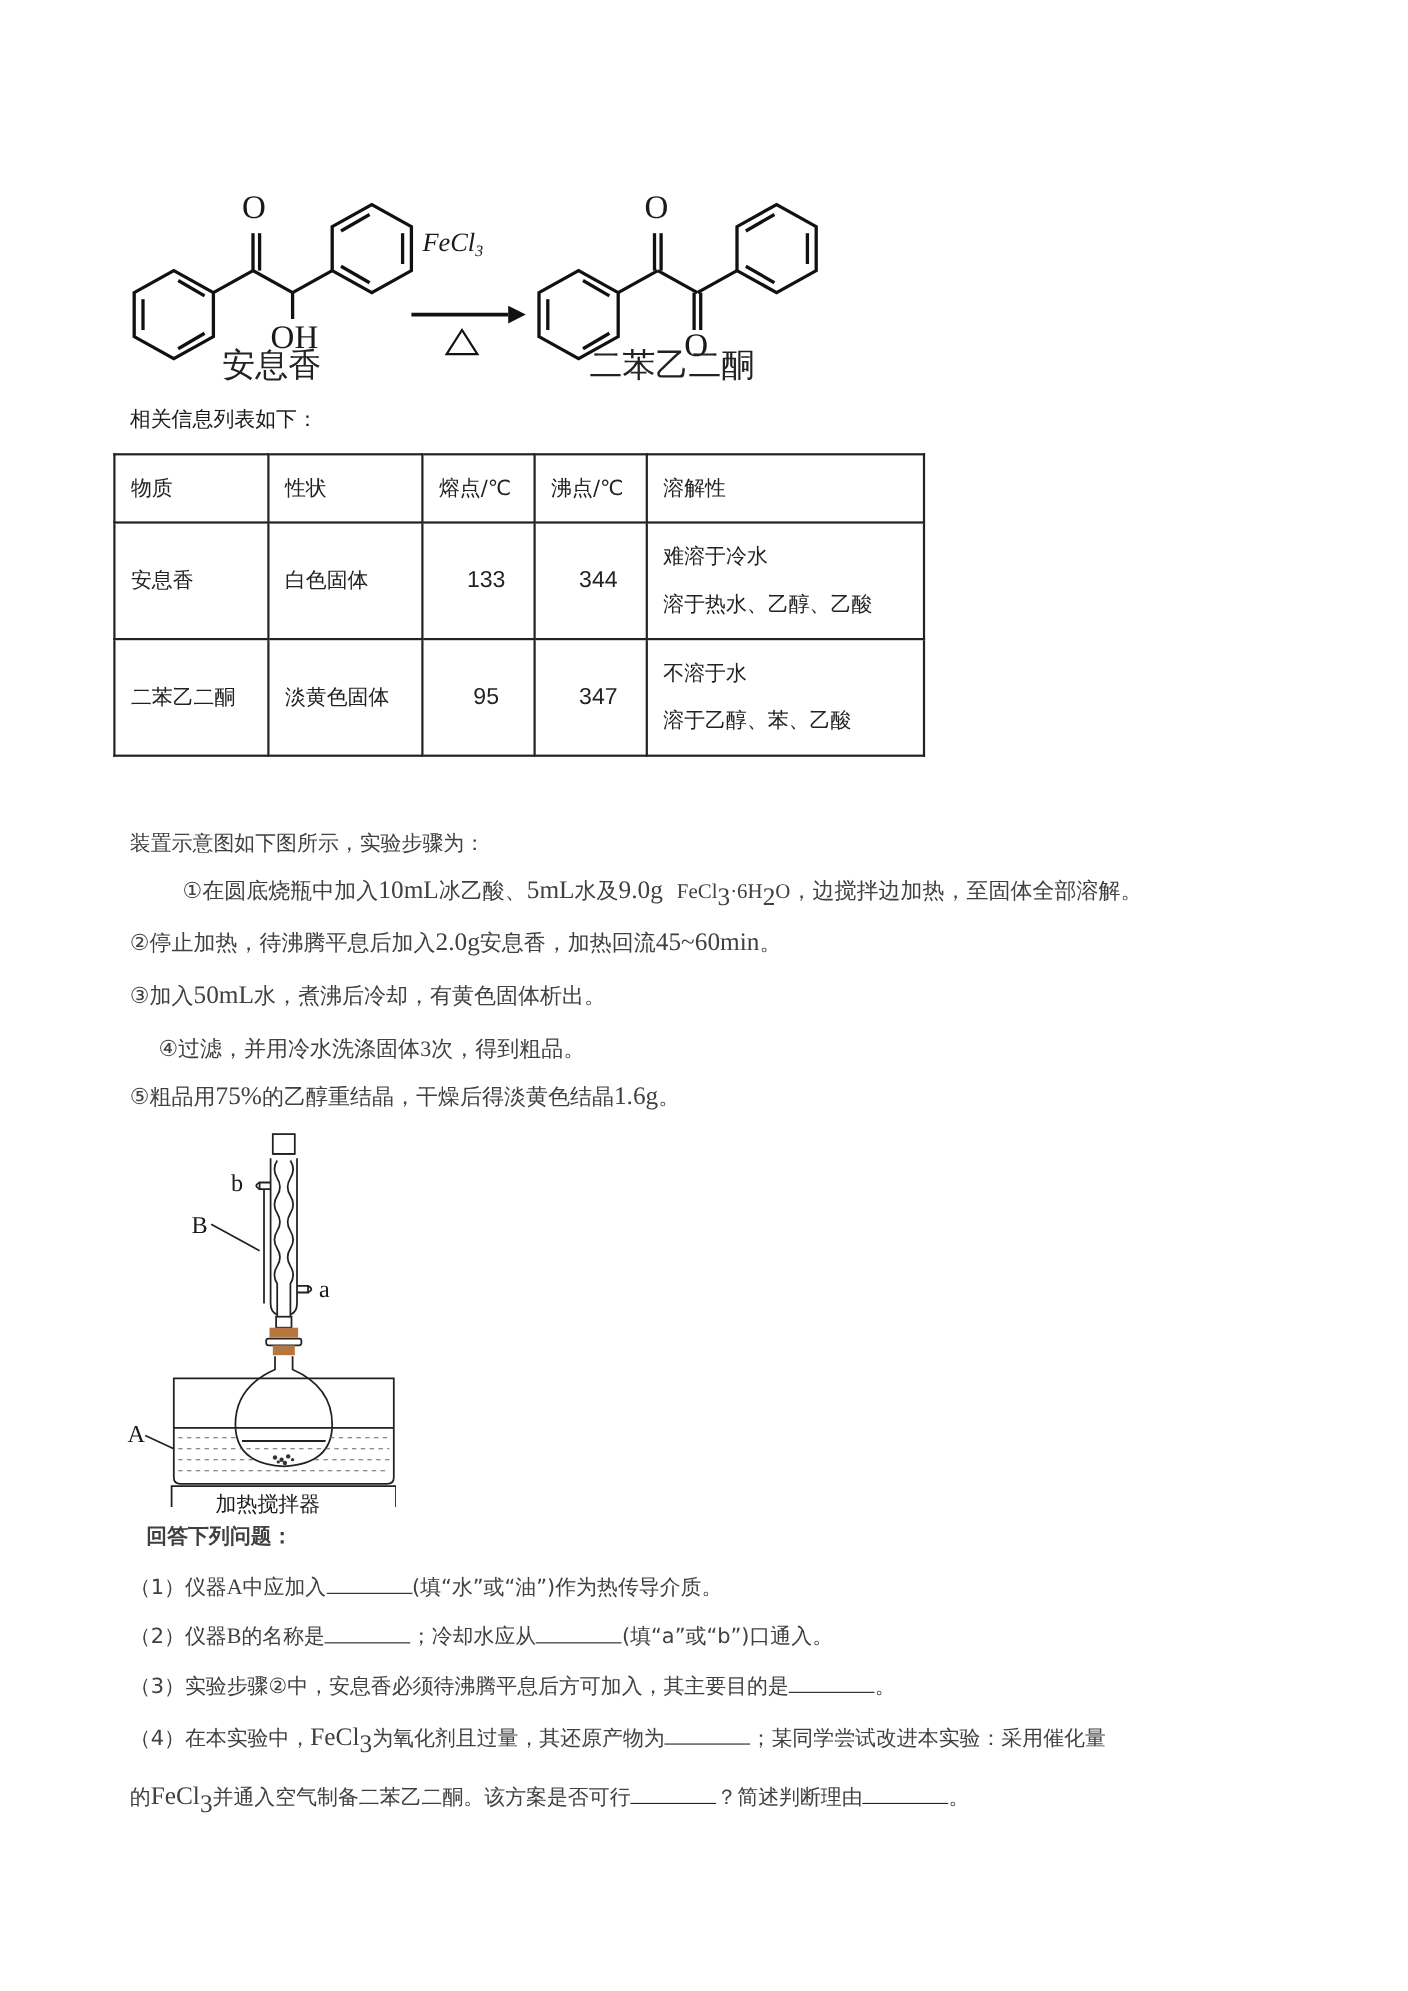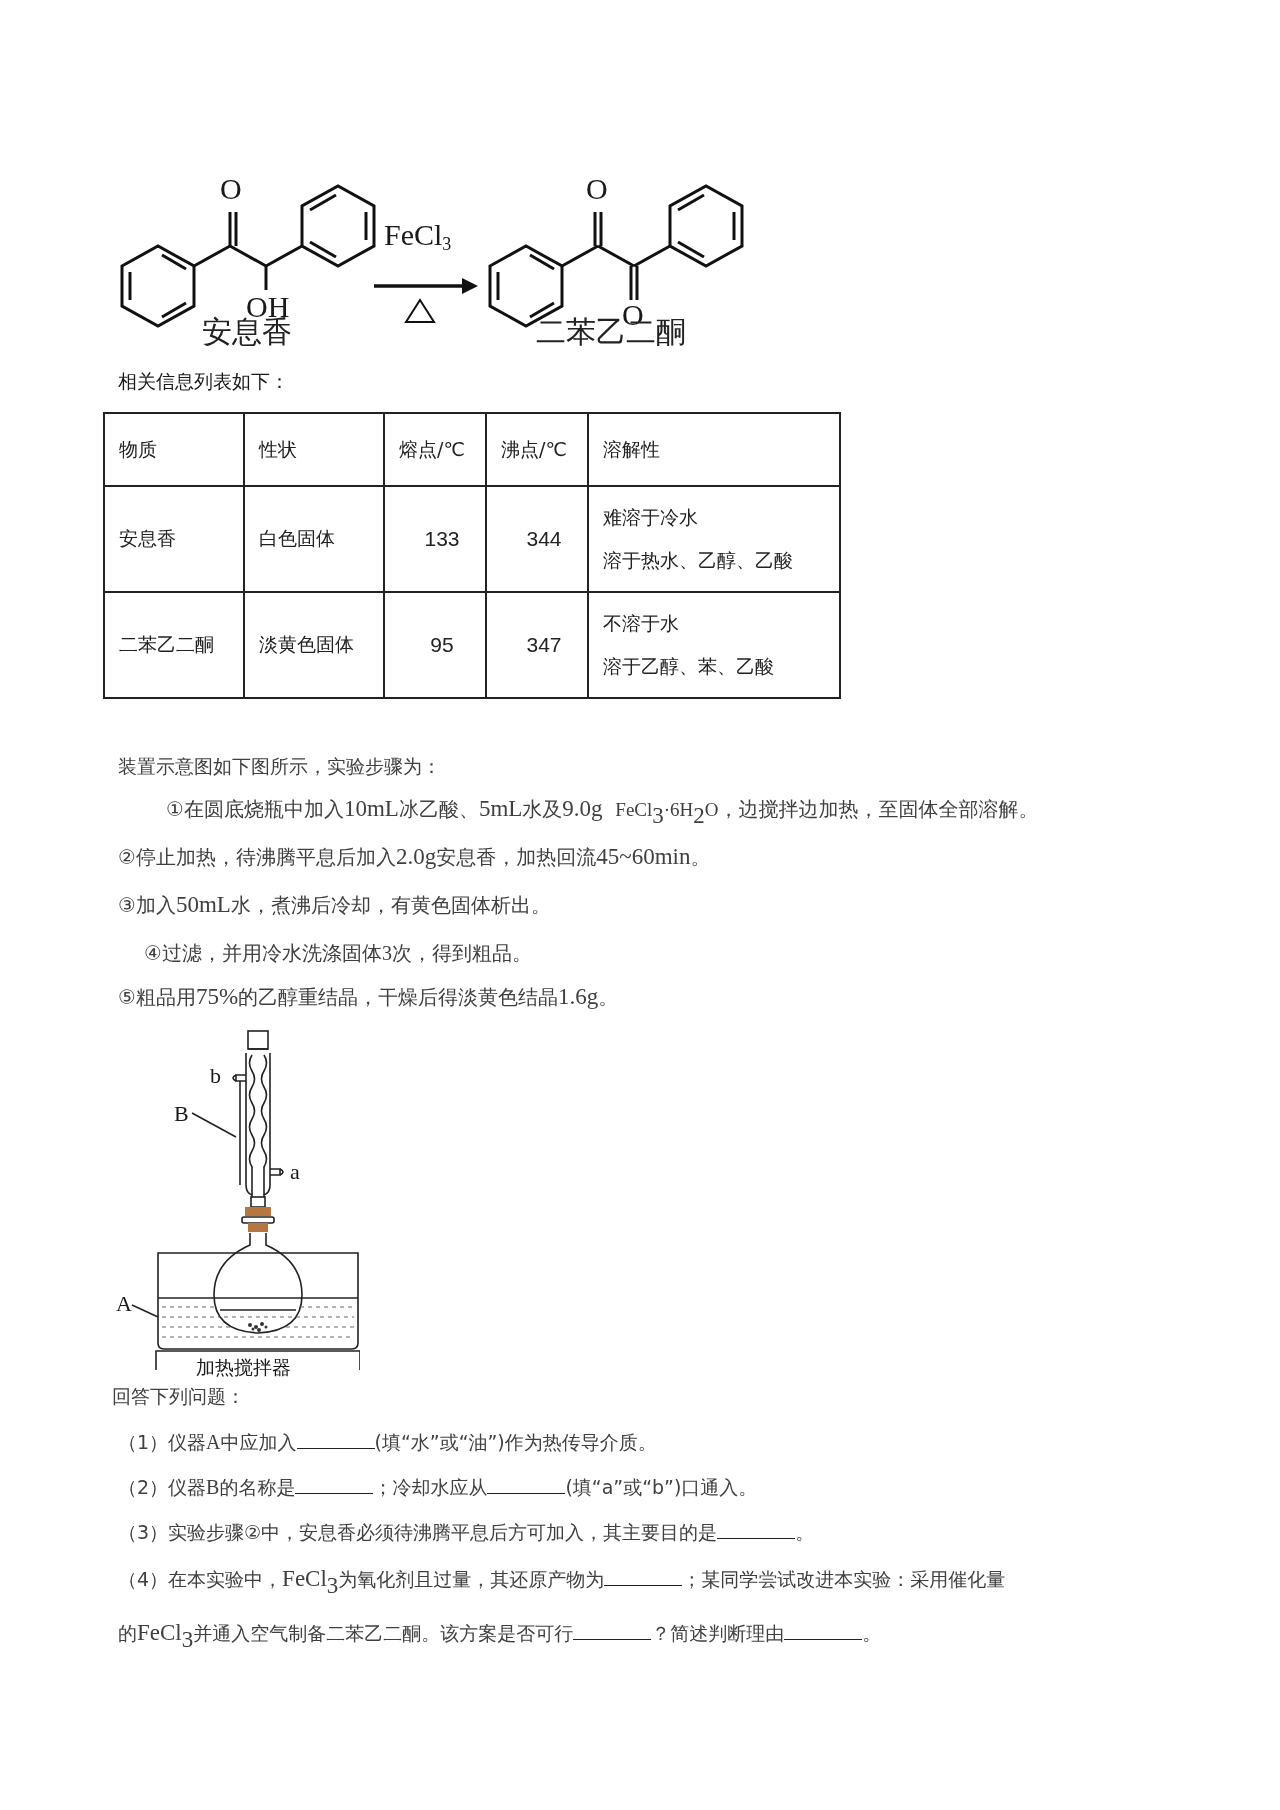--- a/index.html
+++ b/index.html
@@ -60,32 +60,32 @@
       <polygon points="560,96 560,56 596,36 632,56 632,96 596,116"></polygon>
       <line x1="568" y1="60" x2="594" y2="45"></line>
         <line x1="624" y1="62" x2="624" y2="90"></line>
         <line x1="568" y1="92" x2="594" y2="107"></line>
     </g>
     <polygon points="352,128 368,136 352,144" fill="#111"></polygon>
     <polygon points="310,150 296,172 324,172" fill="none" stroke="#111" stroke-width="2"></polygon>
   </svg>
   <span class="abs num" style="left:110px; top:22px; font-size:30px; font-family:'Liberation Serif',serif;">O</span>
   <span class="abs num" style="left:136px; top:140px; font-size:30px; font-family:'Liberation Serif',serif;">OH</span>
-  <span class="abs" style="left:274px; top:68px; font-size:30px; font-family:'Liberation Serif',serif;"><span>FeCl</span><sub>3</sub></span>
+  <span class="abs" style="left:274px; top:58px; font-size:24px; font-family:'Liberation Serif',serif;font-style:italic;"><span>FeCl</span><sub>3</sub></span>
   <span class="abs" style="left:476px; top:22px; font-size:30px; font-family:'Liberation Serif',serif;">O</span>
   <span class="abs" style="left:512px; top:148px; font-size:30px; font-family:'Liberation Serif',serif;">O</span>
 </div>
 <span class="abs caption" style="left:202px; top:312px;">安息香</span>
 <span class="abs caption" style="left:536px; top:312px;">二苯乙二酮</span>
 
 <span class="abs txt" style="left:118px; top:372px; font-size:19px; font-family:'DejaVu Sans',sans-serif;">相关信息列表如下：</span>
 
 <table class="info">
   <tbody>
-      <tr style="height:73px;">
+      <tr style="height:62px;">
     <td style="width:124px;">物质</td>
     <td style="width:124px;">性状</td>
     <td style="width:86px;">熔点/℃</td>
     <td style="width:86px;">沸点/℃</td>
     <td style="width:236px;">溶解性</td>
   </tr>
   <tr style="height:106px;">
     <td>安息香</td>
     <td>白色固体</td>
     <td class="num">133</td>
@@ -188,21 +188,21 @@
         <circle cx="149" cy="305" r="2"></circle>
     </g>
   </svg>
   <span class="abs" style="left:100px; top:38px; font-size:22px; font-family:'Liberation Serif',serif;">b</span>
   <span class="abs" style="left:180px; top:134px; font-size:22px; font-family:'Liberation Serif',serif;">a</span>
   <span class="abs" style="left:64px; top:76px; font-size:22px; font-family:'Liberation Serif',serif;">B</span>
   <span class="abs" style="left:6px; top:266px; font-size:22px; font-family:'Liberation Serif',serif;">A</span>
   <span class="abs" style="left:86px; top:330px; font-size:19px; font-family:'DejaVu Sans',sans-serif;">加热搅拌器</span>
 </div>
 
-<div class="abs q" style="left:112px; top:1384px; font-size:19px;">回答下列问题：</div>
+<div class="abs q" style="left:133px; top:1384px; font-size:19px;font-weight:bold;">回答下列问题：</div>
 
 <div class="abs q" style="left:118px; top:1430px; font-size:19px;">
   <span>（1）仪器</span><span class="m" style="font-size:20px;">A</span><span>中应加入</span><span class="blank"></span><span>(填“水”或“油”)作为热传导介质。</span>
 </div>
 
 <div class="abs q" style="left:118px; top:1475px; font-size:19px;">
   <span>（2）仪器</span><span class="m" style="font-size:20px;">B</span><span>的名称是</span><span class="blank"></span><span>；冷却水应从</span><span class="blank"></span><span>(填“a”或“b”)口通入。</span>
 </div>
 
 <div class="abs q" style="left:118px; top:1520px; font-size:19px;">

